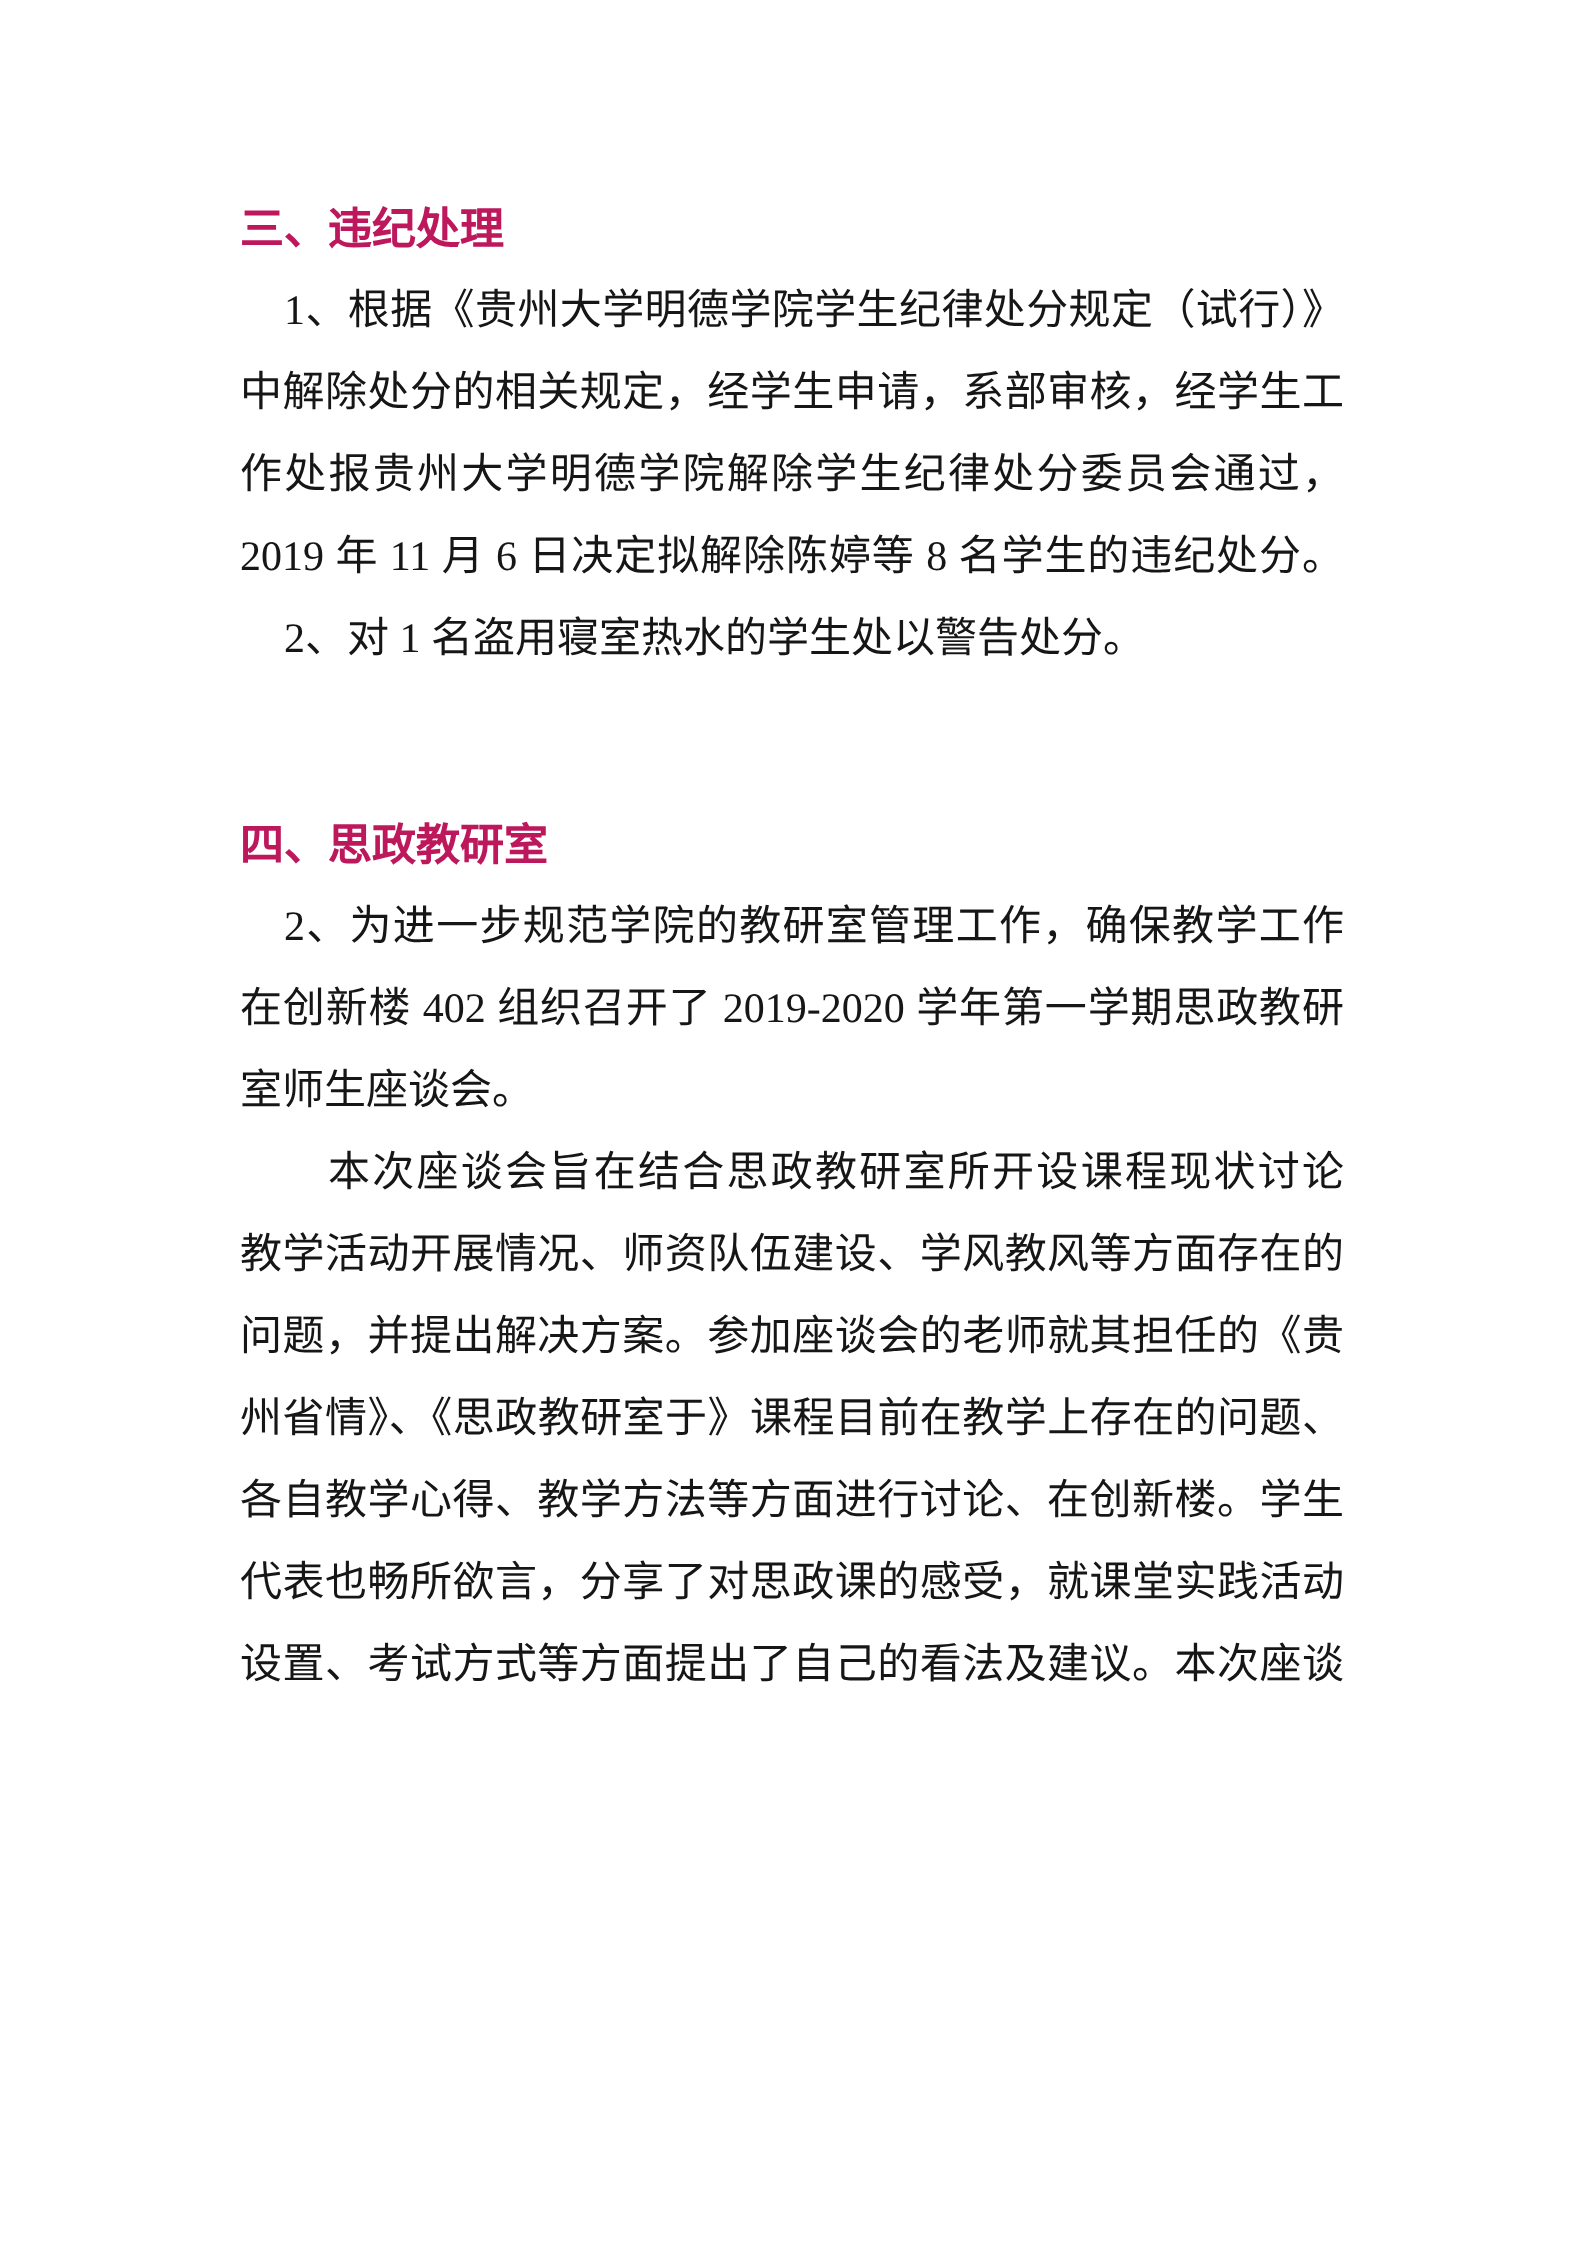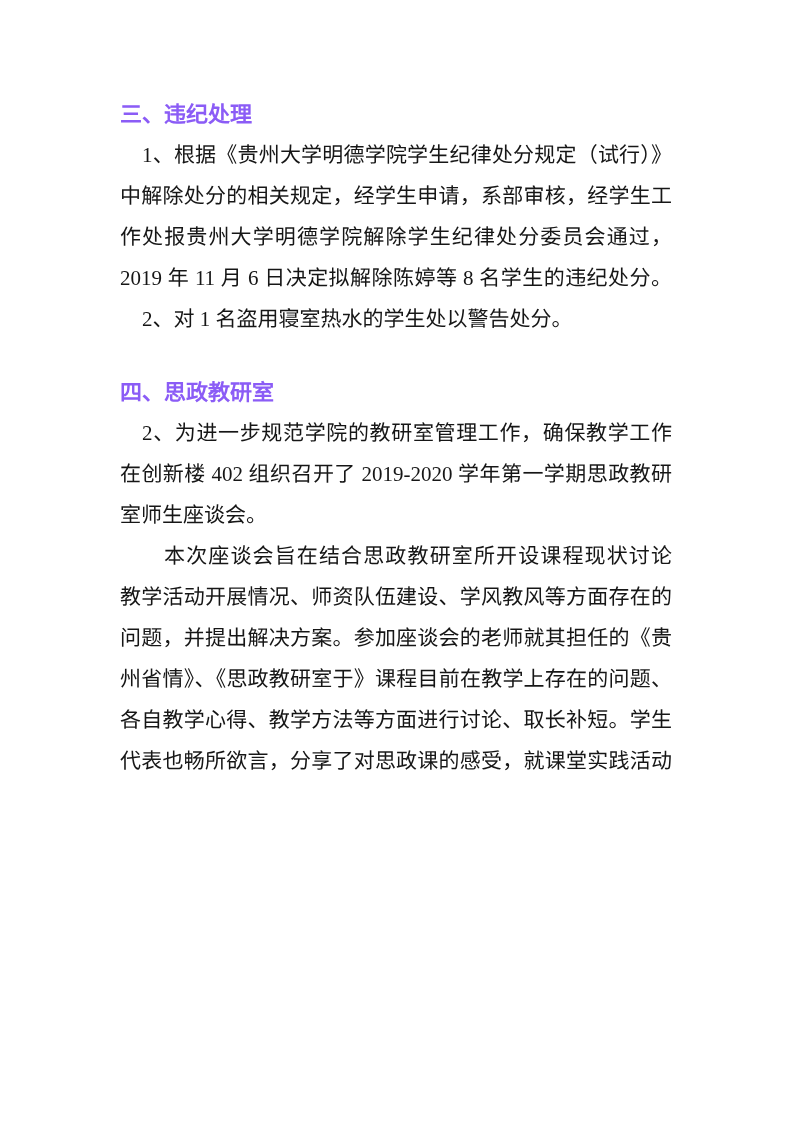--- a/index.html
+++ b/index.html
@@ -17,29 +17,29 @@
     font-family: "Liberation Serif", "DejaVu Serif", serif;
     color: #161616;
   }
   .doc-body {
     position: absolute;
     left: 120px;
     top: 94px;
     width: 552px;
   }
   .doc-section + .doc-section {
-    margin-top: 32px;
+    margin-top: 62px;
   }
   .heading {
     font-family: "Liberation Sans", "DejaVu Sans", sans-serif;
     font-weight: bold;
     font-size: 22px;
     line-height: 41px;
     height: 41px;
-    color: #8b5cf6;
+    color: #be185d;
     text-align: left;
     white-space: nowrap;
   }
   .line {
     font-size: 21px;
     line-height: 41px;
     height: 41px;
     text-align: justify;
     text-align-last: left;
     white-space: normal;
@@ -72,18 +72,19 @@
         <div>
           <div class="line just indent1">2、为进一步规范学院的教研室管理工作，确保教学工作</div>
           <div class="line just">在创新楼 402 组织召开了 2019-2020 学年第一学期思政教研</div>
           <div class="line">室师生座谈会。</div>
         </div>
         <div>
           <div class="line just indent2">本次座谈会旨在结合思政教研室所开设课程现状讨论</div>
           <div class="line just">教学活动开展情况、师资队伍建设、学风教风等方面存在的</div>
           <div class="line just">问题，并提出解决方案。参加座谈会的老师就其担任的《贵</div>
           <div class="line just">州省情》、《思政教研室于》课程目前在教学上存在的问题、</div>
-          <div class="line just">各自教学心得、教学方法等方面进行讨论、取长补短。学生</div>
+          <div class="line just">各自教学心得、教学方法等方面进行讨论、在创新楼。学生</div>
           <div class="line just">代表也畅所欲言，分享了对思政课的感受，就课堂实践活动</div>
+          <div class="line just">设置、考试方式等方面提出了自己的看法及建议。本次座谈</div>
         </div>
       </div>
     </div>
 </div>
 
 </body></html>

